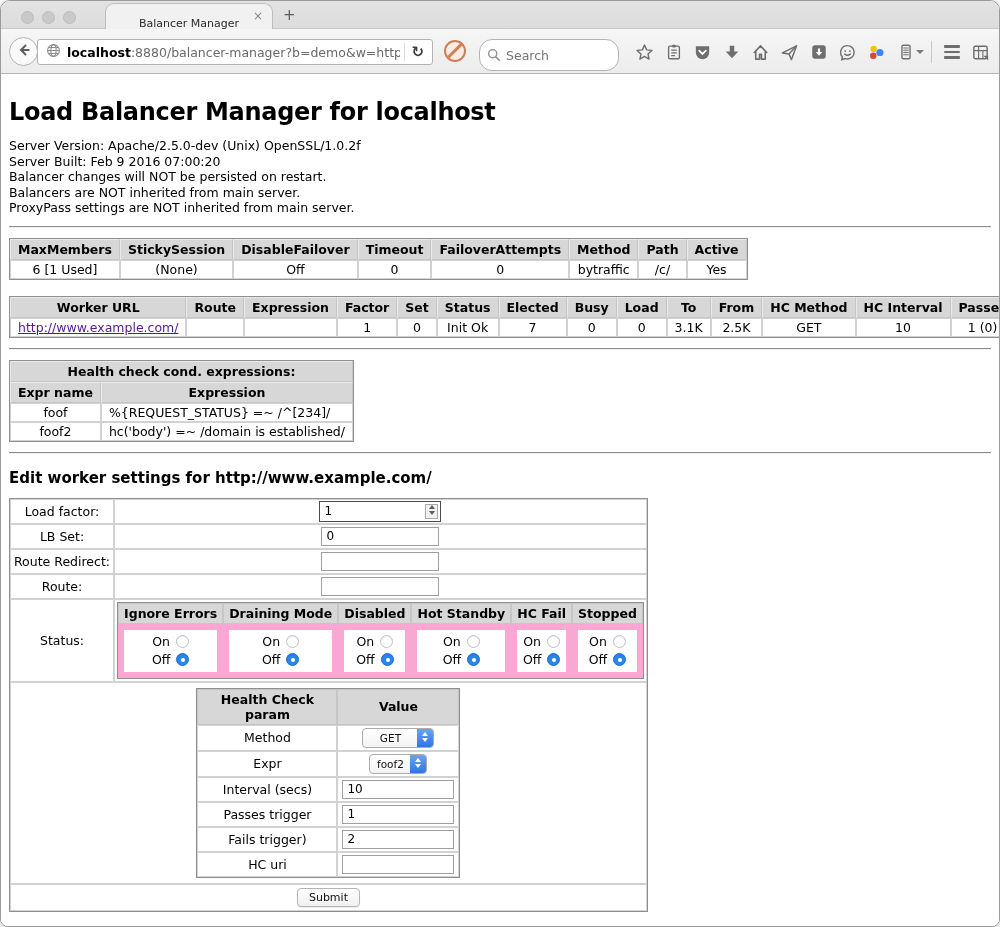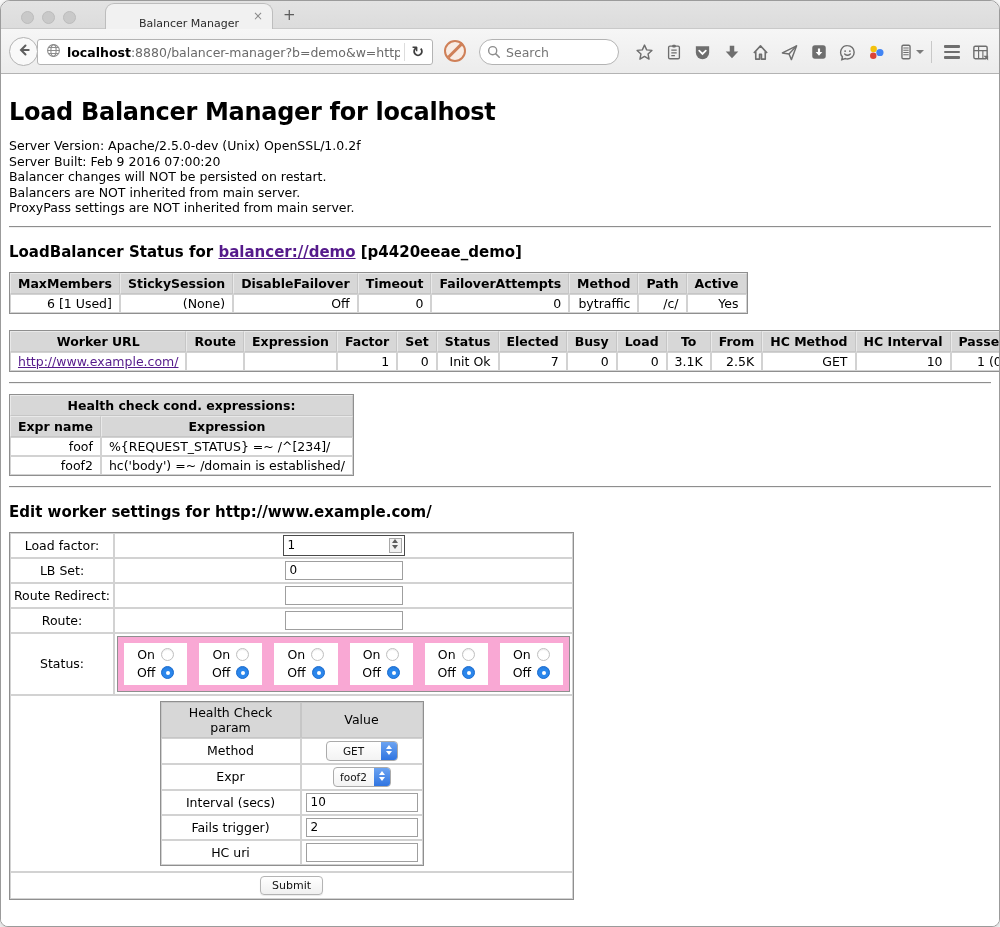--- a/index.html
+++ b/index.html
@@ -29,21 +29,21 @@
             border:1px solid #b3b3b3; border-radius:3px; display:flex; align-items:center; overflow:hidden; }
   .urlbar .globe { margin:0 6px 0 8px; flex:0 0 auto; }
   .urltext { flex:1; font-size:12.5px; white-space:nowrap; overflow:hidden; color:#6a6a6a; }
   .urltext b { color:#000; font-weight:bold;text-align:right; }
   .url-sep { width:1px; height:18px; background:#ddd; margin:0 4px; }
   .reload { font-size:15px; color:#3f3f3f; padding:0 8px 0 2px; font-weight:bold; }
   .blockicon { position:absolute; left:443px; top:11px; width:22px; height:22px; border-radius:50%;
                border:2.5px solid #cf8058; background:#f8ece4; }
   .blockicon::after { content:''; position:absolute; left:8px; top:-2px; width:2.5px; height:20px;
                       background:#cf8058; transform:rotate(45deg); }
-  .searchbar { position:absolute; left:478px; top:10px; width:140px; height:26px; background:#fff;
+  .searchbar { position:absolute; left:478px; top:10px; width:140px; height:32px; background:#fff;
                border:1px solid #b3b3b3; border-radius:13px; display:flex; align-items:center; }
   .searchbar input { border:none; outline:none; width:100px; font-size:12.5px; font-family:inherit; color:#444; }
   .searchbar svg { margin:0 5px 0 7px; }
   .icon-strip { position:absolute; left:629px; top:10px; display:flex; align-items:center; height:26px; }
   .ic { width:29px; height:24px; display:flex; align-items:center; justify-content:center; }
   .caret-down { width:0; height:0; border:4px solid transparent; border-top-color:#7b7b7b; margin:4px 2px 0 -4px; }
   .strip-sep { width:1px; height:22px; background:#c8c8c8; margin:0 5px; }
   .hamburger { display:flex; flex-direction:column; gap:3px; }
   .hamburger div { width:16px; height:2.5px; background:#6e6e6e; border-radius:1px; }
 
@@ -52,21 +52,21 @@
   h1.pt { font-size:24px; font-weight:bold; margin:16px 0 12px; letter-spacing:-.3px; }
   .info { font-size:12.5px; line-height:15.6px; }
   hr.rule { border:none; border-top:1px solid #8e8e8e; border-bottom:1px solid #efefef; margin:10px 0; }
   h3.sub { font-size:15px; font-weight:bold; margin:15px 0 11px; }
   h3.sub a { color:#551a8b; }
   a.visited { color:#551a8b; }
 
   table.grid { border-collapse:separate; border-spacing:0; border:1px solid #8f8f8f; font-size:12.5px; }
   table.grid th { background:#d7d7d7; font-weight:bold; padding:2px 7px; border:1px solid #c6c6c6;
                   border-top-color:#e9e9e9; border-left-color:#e9e9e9; white-space:nowrap; }
-  table.grid td { padding:1px 7px; border:1px solid #d2d2d2; text-align:right; white-space:nowrap; }
+  table.grid td { padding:1px 7px; border:1px solid #d2d2d2; text-align:center; white-space:nowrap; }
   .mb16 { margin-bottom:16px; }
 
   
   table.form { border-collapse:separate; border-spacing:0; width:565px; border:1px solid #8f8f8f;
                font-size:12.5px; margin-top:2px; }
   table.form > tbody > tr > td { border:1px solid #d2d2d2; }
   td.flabel { width:100px; text-align:center; height:25px; white-space:nowrap; padding:0 3px; }
   td.fval { text-align:center; }
   input.txt { width:118px; height:19px; border:1px solid #9f9f9f; font-size:12px; font-family:inherit; padding:1px 4px; background:#fff; }
   .numwrap { display:inline-flex; align-items:center; border:1.5px solid #4a4a4a; background:#fff; width:122px; height:21px; padding:0 2px 0 4px; }
@@ -80,21 +80,21 @@
   table.status th { background:#d7d7d7; font-weight:bold; padding:2px 5px; border:1px solid #c6c6c6; white-space:nowrap; }
   table.status td { border:6px solid #f9a8d4; padding:3px 4px; }
   .radio-line { display:flex; align-items:center; justify-content:center; gap:6px; line-height:18px; }
   .mac-radio { width:13px; height:13px; border-radius:50%; background:#fff; border:1px solid #c0c0c0;
                display:inline-block; position:relative; box-shadow:inset 0 1px 1px rgba(0,0,0,.08); }
   .mac-radio.checked { background:#2a86ec; border-color:#1c6dd0; }
   .mac-radio.checked::after { content:''; position:absolute; left:4px; top:4px; width:4px; height:4px;
                               border-radius:50%; background:#fff; }
 
   table.hc { border-collapse:separate; border-spacing:0; border:1px solid #8f8f8f; margin:3px auto; font-size:12.5px; }
-  table.hc th { background:#d7d7d7; font-weight:normal; padding:2px 10px; border:1px solid #c6c6c6;margin-top:37px; }
+  table.hc th { background:#d7d7d7; font-weight:bold; padding:2px 10px; border:1px solid #c6c6c6;margin-top:37px; }
   table.hc td { border:1px solid #d2d2d2; padding:2px 4px; text-align:center; height:25px; }
   td.hclabel { width:140px; white-space:nowrap; }
   td.hcval { width:122px; }
   td.hcval input.txt { width:112px; text-align:left; }
   .mac-select { display:inline-flex; align-items:center; border:1px solid #ababab; border-radius:4px;
                 background:linear-gradient(#fff,#f3f3f3); height:20px; overflow:hidden; vertical-align:middle; }
   .mac-select .sel-text { flex:1; font-size:10.5px; text-align:center; padding:0 4px; color:#111; }
   .sel-stepper { width:16px; height:20px; background:linear-gradient(#6fa6f2,#2c72e0); display:flex;
                  flex-direction:column; align-items:center; justify-content:center; gap:2px; border-radius:0 3px 3px 0; }
   .sel-up { width:0;height:0;border:3px solid transparent;border-bottom:4px solid #fff; margin-top:-2px;}
@@ -239,21 +239,20 @@
     <div class="info">
       <div>Server Version: Apache/2.5.0-dev (Unix) OpenSSL/1.0.2f</div>
       <div>Server Built: Feb 9 2016 07:00:20</div>
       <div>Balancer changes will NOT be persisted on restart.</div>
       <div>Balancers are NOT inherited from main server.</div>
       <div>ProxyPass settings are NOT inherited from main server.</div>
     </div>
 
     <hr class="rule">
 
-    <h3 class="sub"><span>LoadBalancer Status for </span><a href="#">balancer://demo</a><span> [p4420eeae_demo]</span></h3>
 
     <table class="grid mb16">
       <tbody>
           <tr>
         <th>MaxMembers</th>
         <th>StickySession</th>
         <th>DisableFailover</th>
         <th>Timeout</th>
         <th>FailoverAttempts</th>
         <th>Method</th>
@@ -363,20 +362,28 @@
       </tr>
       <tr>
         <td class="flabel">Route:</td>
         <td class="fval"><input class="txt" value="" style=""></td>
       </tr>
       <tr>
         <td class="flabel">Status:</td>
         <td style="padding:2px;">
           <table class="status">
             <tbody>
+                    <tr>
+              <th>Ignore Errors</th>
+              <th>Draining Mode</th>
+              <th>Disabled</th>
+              <th>Hot Standby</th>
+              <th>HC Fail</th>
+              <th>Stopped</th>
+            </tr>
             <tr>
               <td>
                 <div class="radio-line">
                           <span>On</span>
                           <span class="mac-radio"></span>
                         </div>
                 <div class="radio-line">
                           <span>Off</span>
                           <span class="mac-radio checked"></span>
                         </div>
@@ -466,20 +473,24 @@
                             <span class="sel-dn"></span>
                           </span>
                 </span>
               </td>
             </tr>
             <tr>
               <td class="hclabel">Interval (secs)</td>
               <td class="hcval"><input class="txt" value="10" style=""></td>
             </tr>
             <tr>
+              <td class="hclabel">Passes trigger</td>
+              <td class="hcval"><input class="txt" value="1" style=""></td>
+            </tr>
+            <tr>
               <td class="hclabel">Fails trigger)</td>
               <td class="hcval"><input class="txt" value="2" style=""></td>
             </tr>
             <tr>
               <td class="hclabel">HC uri</td>
               <td class="hcval"><input class="txt" value="" style=""></td>
             </tr>
           </tbody>
                 </table>
         </td>

